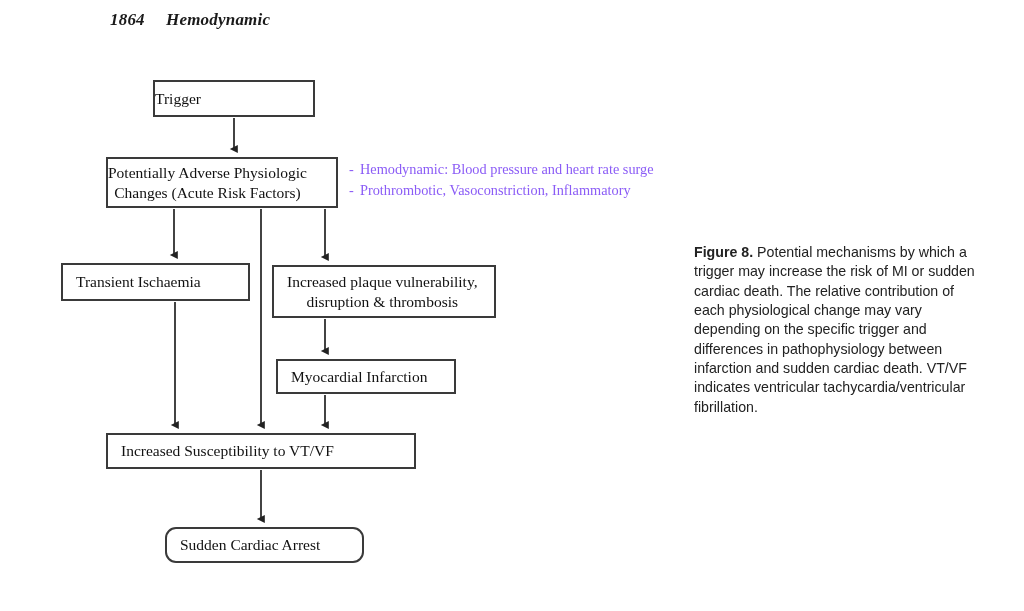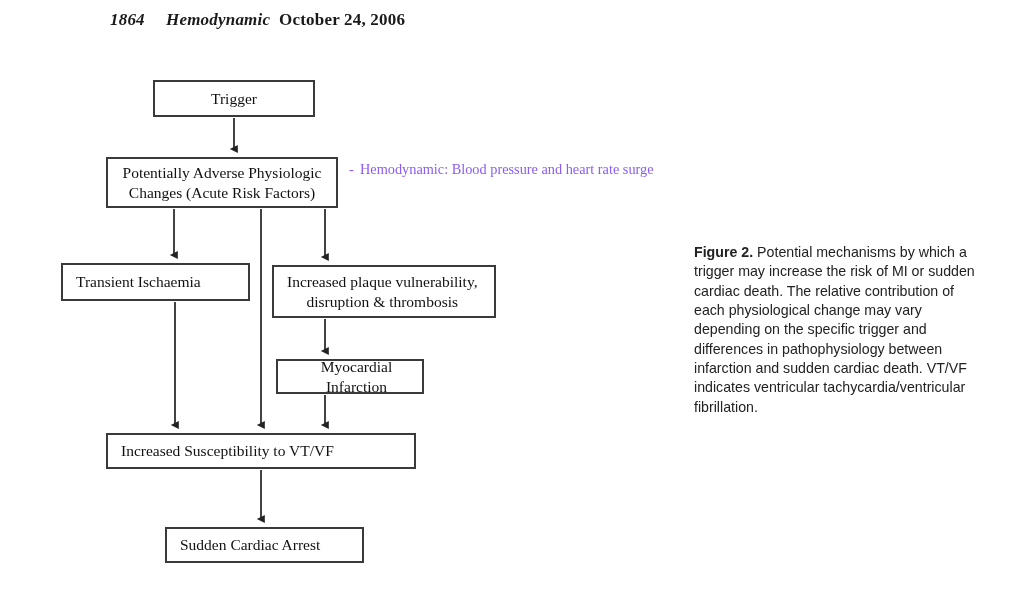--- a/index.html
+++ b/index.html
@@ -67,41 +67,41 @@
     border: 2px solid #3a3a3a;
     background: #ffffff;
     display: flex;
     align-items: center;
     font-size: 15.5px;
     line-height: 1.28;
     color: #111111;
     z-index: 2;
   }
   .node.center {
-    justify-content: center;
+    justify-content: flex-start;
     text-align: center;
     font-family: Liberation Serif, serif;
   }
   .node.left {
     justify-content: flex-start;
     text-align: center;
     padding-left: 13px;
   }
   .node .node-text {
     display: block;
     white-space: pre-line;
   }
 
   #node-trigger        { left: 153px; top: 80px;  width: 162px; height: 37px; }
   #node-physiologic    { left: 106px; top: 157px; width: 232px; height: 51px; }
   #node-ischaemia      { left: 61px;  top: 263px; width: 189px; height: 38px; }
   #node-plaque         { left: 272px; top: 265px; width: 224px; height: 53px; }
-  #node-mi             { left: 276px; top: 359px; width: 148px; height: 35px; }
+  #node-mi             { left: 276px; top: 359px; width: 180px; height: 35px; }
   #node-vtvf           { left: 106px; top: 433px; width: 310px; height: 36px; }
-  #node-sca            { left: 165px; top: 527px; width: 199px; height: 36px; }
+  #node-sca            { left: 165px; top: 527px; width: 199px; height: 36px; border-radius: 11px; }
 
   
   #risk-list {
     position: absolute;
     left: 349px;
     top: 159px;
     width: 330px;
     font-size: 14.3px;
     line-height: 1.48;
     color: #8b5cf6;
@@ -132,21 +132,20 @@
   }
 </style>
 </head>
 <body>
 
 <div id="page">
 
   <div id="running-head">
     <span class="rh-page">1864</span>
     <span class="rh-journal">Hemodynamic</span>
-    <span class="rh-date">October 24, 2006</span>
   </div>
 
   <div id="flowchart">
 
     <svg id="flow-svg" width="700" height="611" viewBox="0 0 700 611">
       <defs>
         <marker id="arrowhead" markerWidth="9" markerHeight="9" refX="4" refY="4.2" orient="auto" markerUnits="userSpaceOnUse">
           <path d="M0,0.4 L8,0.4 L4,8.4 z" fill="#222222"></path>
         </marker>
       </defs>
@@ -193,21 +192,22 @@
     <div class="node left" id="node-vtvf">
       <span class="node-text">Increased Susceptibility to VT/VF</span>
     </div>
 
     <div class="node left" id="node-sca">
       <span class="node-text">Sudden Cardiac Arrest</span>
     </div>
 
     <div id="risk-list">
       <div class="risk-item"><span class="risk-dash">-</span><span>Hemodynamic: Blood pressure and heart rate surge</span></div>
+      <div class="risk-item"><span class="risk-dash">-</span><span>Prothrombotic, Vasoconstriction, Inflammatory</span></div>
     </div>
 
   </div>
 
   <div id="figure-caption">
-    <span class="cap-label">Figure 2.</span><span> Potential mechanisms by which a trigger may increase the risk of MI or sudden cardiac death. The relative contribution of each physiological change may vary depending on the specific trigger and differences in pathophysiology between infarction and sudden cardiac death. VT/VF indicates ventricular tachycardia/ventricular fibrillation.</span>
+    <span class="cap-label">Figure 8.</span><span> Potential mechanisms by which a trigger may increase the risk of MI or sudden cardiac death. The relative contribution of each physiological change may vary depending on the specific trigger and differences in pathophysiology between infarction and sudden cardiac death. VT/VF indicates ventricular tachycardia/ventricular fibrillation.</span>
   </div>
 
 </div>
 
 </body></html>

